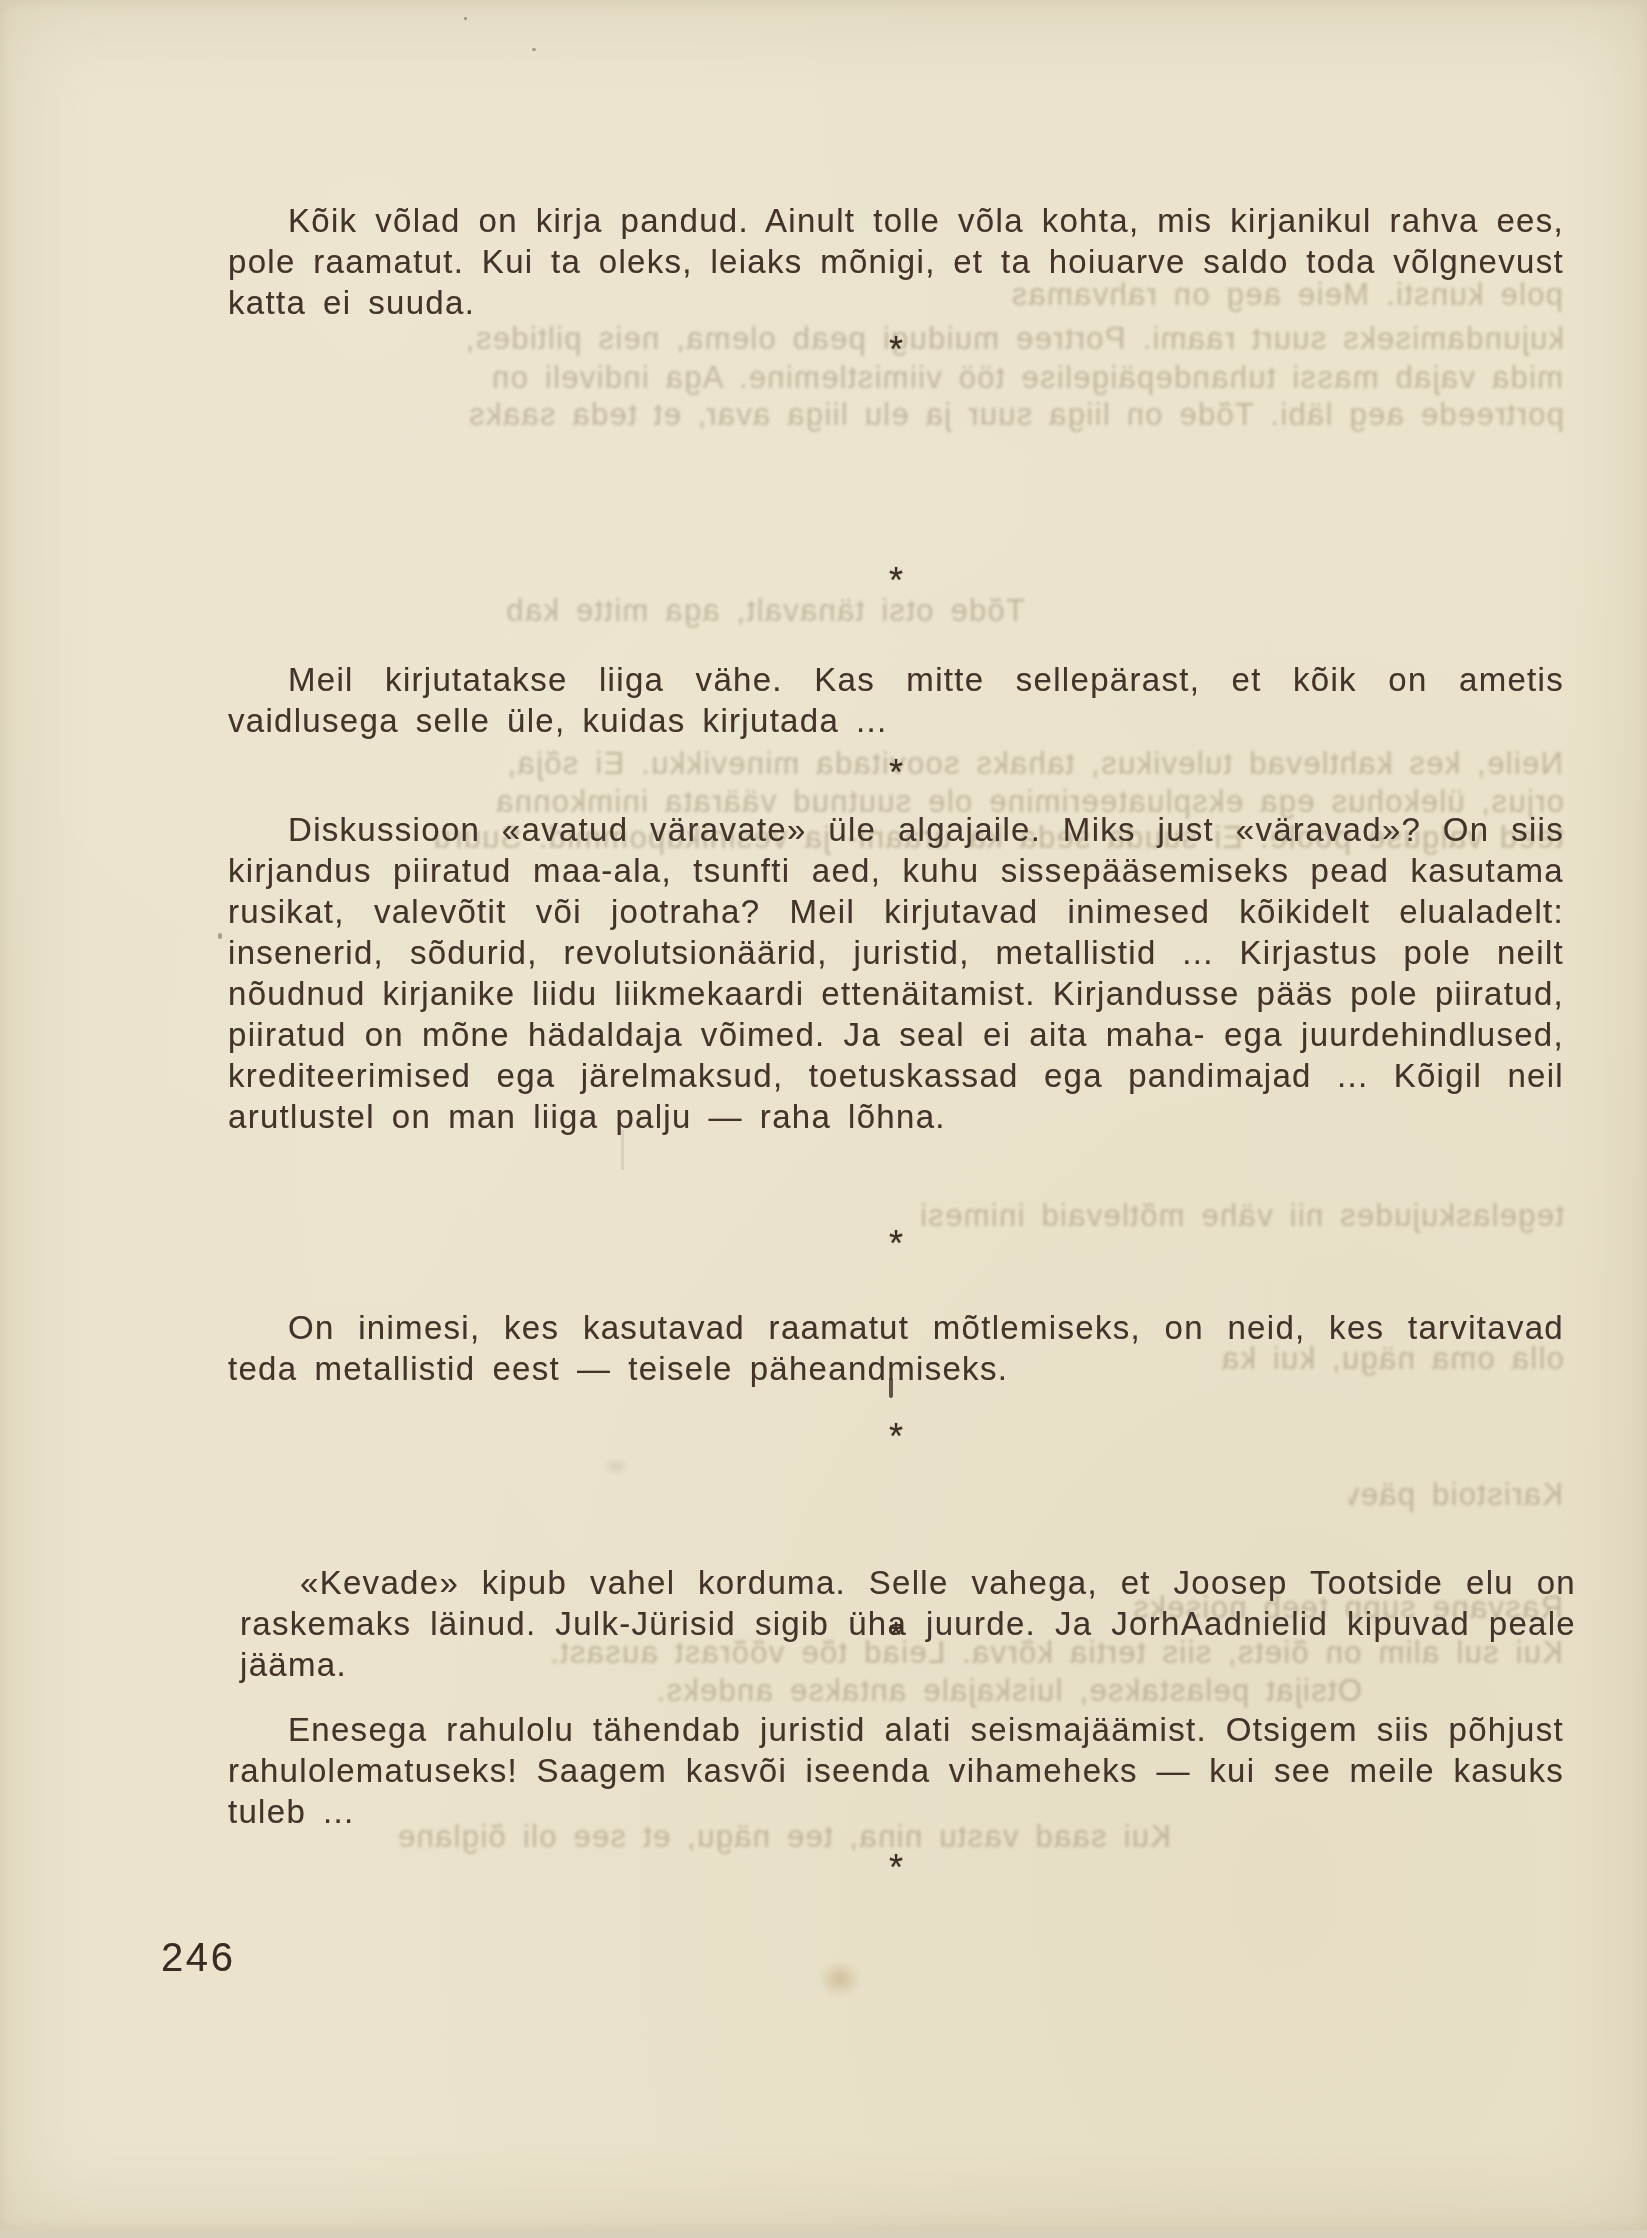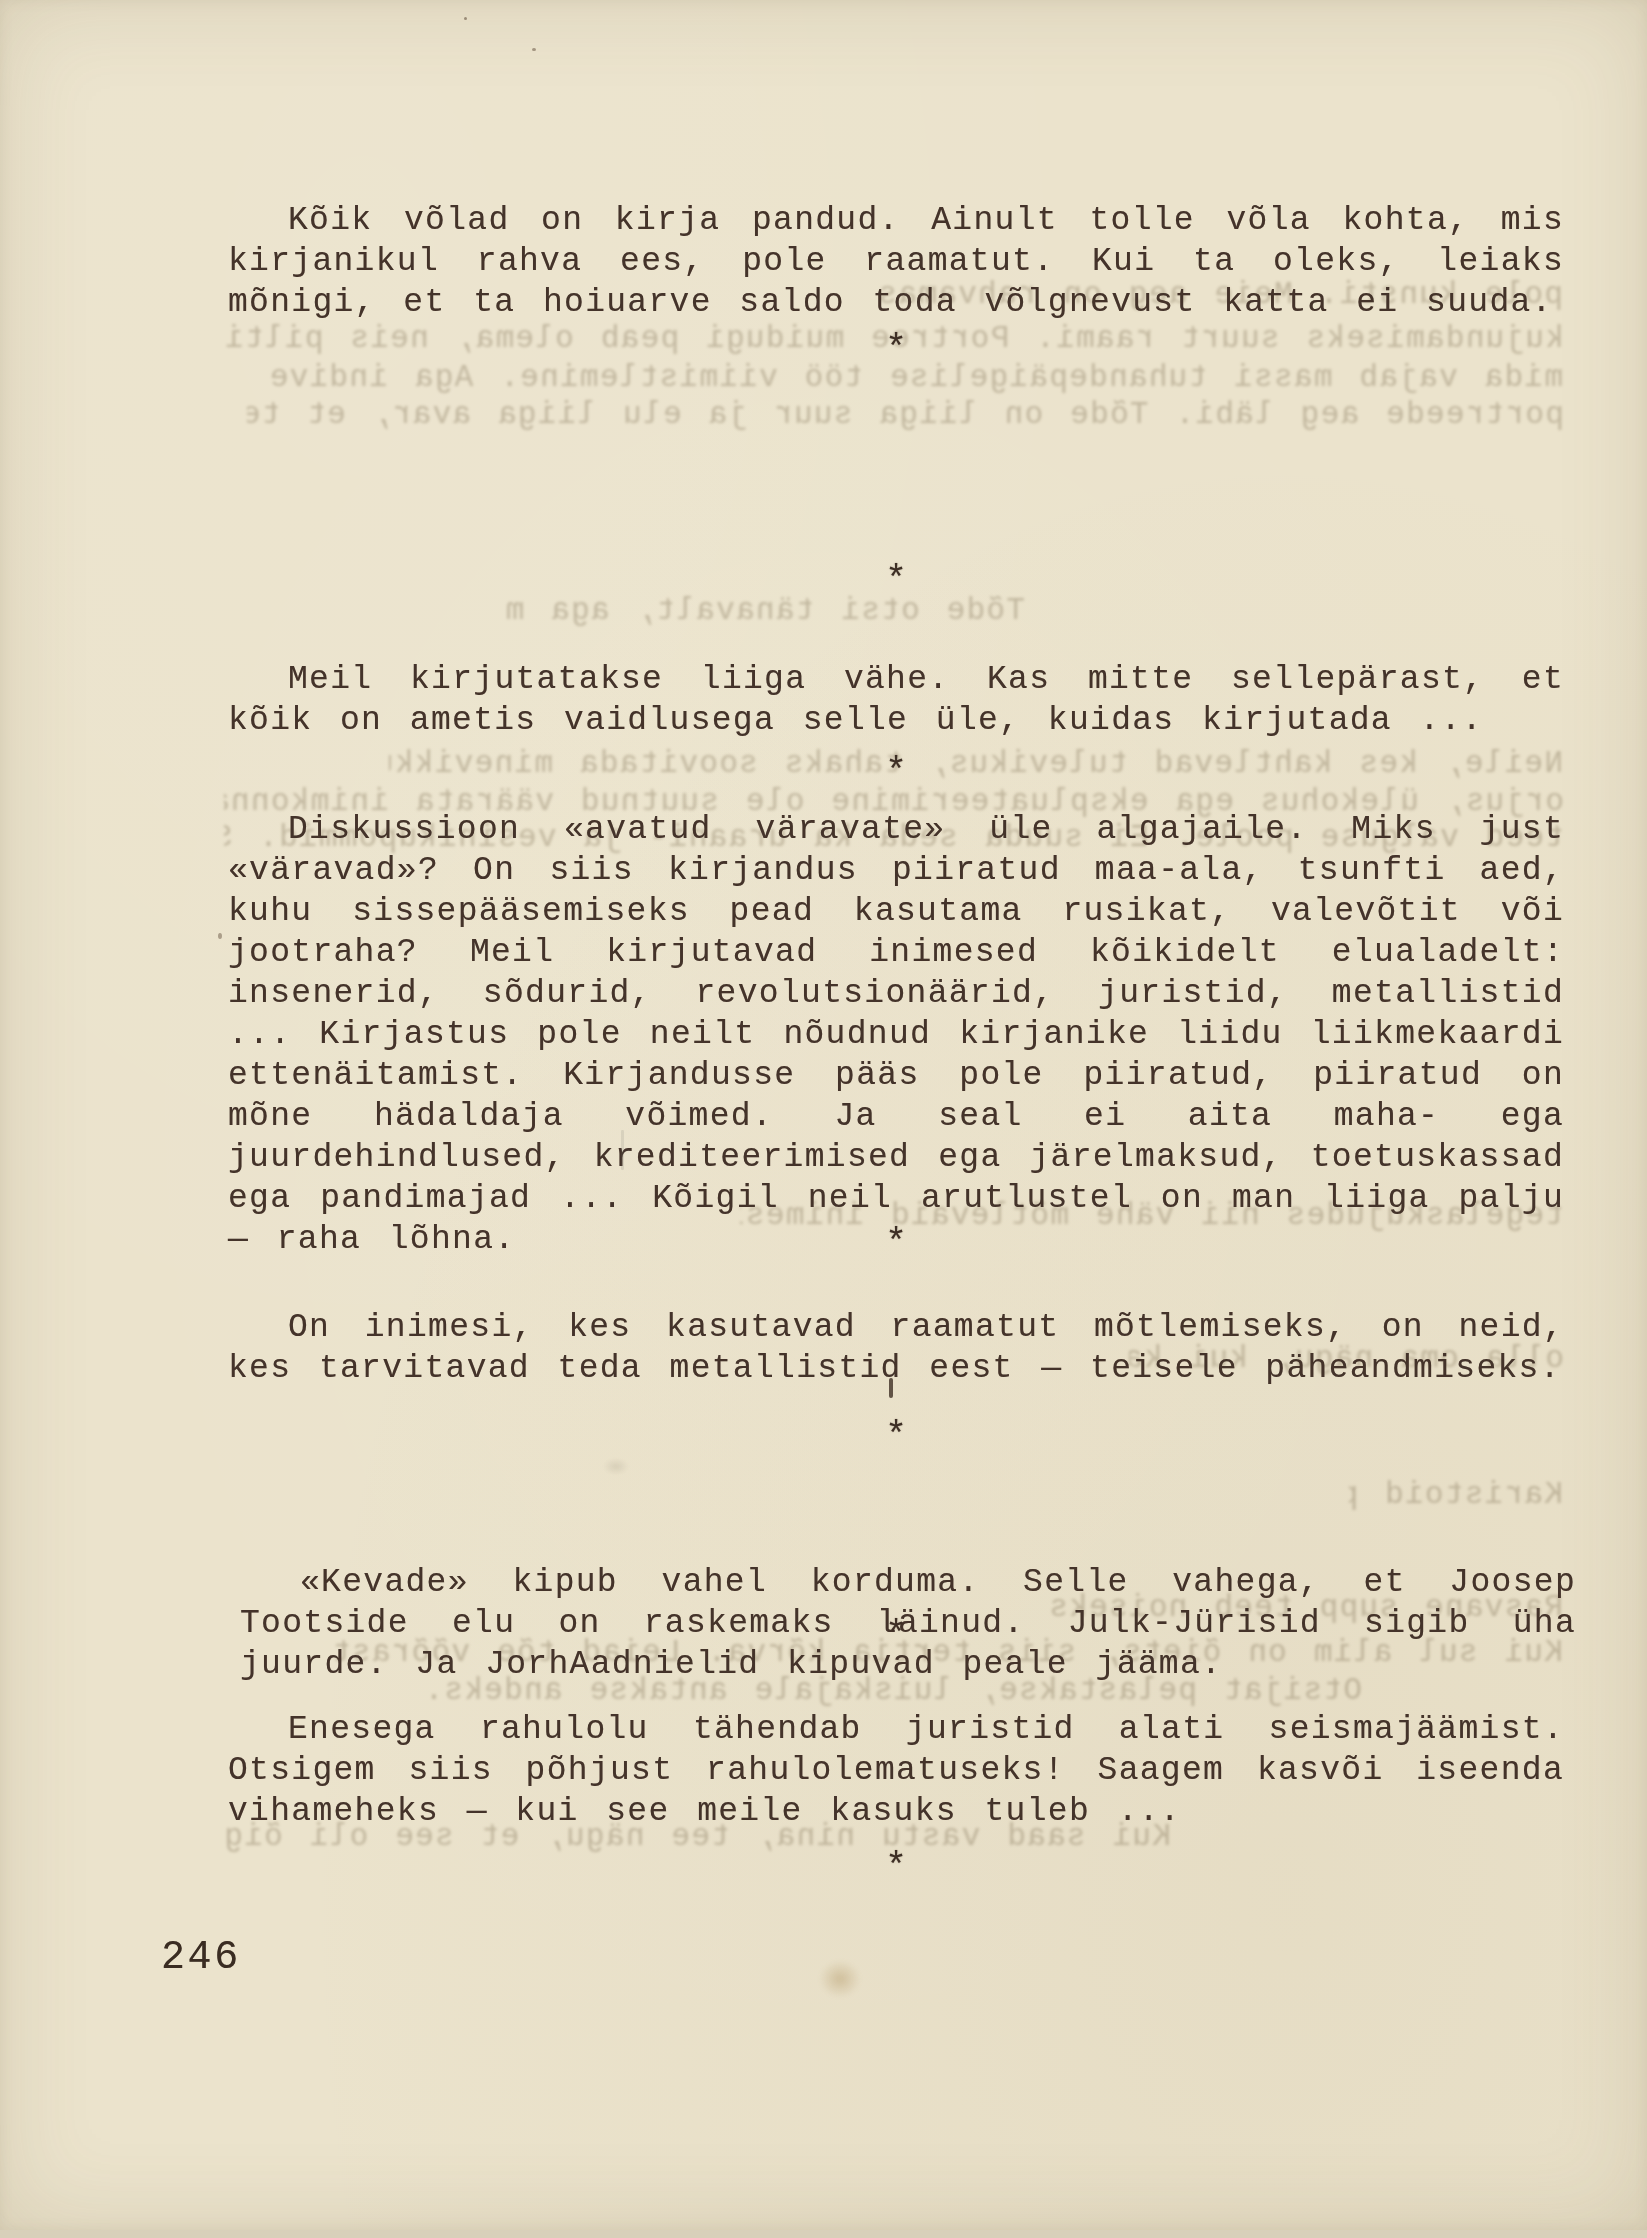--- a/index.html
+++ b/index.html
@@ -13,21 +13,21 @@
     height: 2230px;
     overflow: hidden;
     background:
       radial-gradient(ellipse at 22% 12%, rgba(255,255,255,0.06), transparent 45%),
       radial-gradient(ellipse at 78% 85%, rgba(146,120,72,0.06), transparent 55%),
       radial-gradient(ellipse at 50% 50%, rgba(255,252,240,0.05), transparent 70%),
       #ebe3cc;
     box-shadow:
       inset 0 0 91px rgba(112, 92, 55, 0.16),
       inset 0 0 14.3px rgba(112, 92, 55, 0.10);
-    font-family: Liberation Mono, monospace;
+    font-family: Liberation Sans, sans-serif;
     color: #44332a;
   }
 
   
   .para {
     position: absolute;
     left: 228px;
     width: 1336px;
     margin: 0;
     font-size: 33px;

